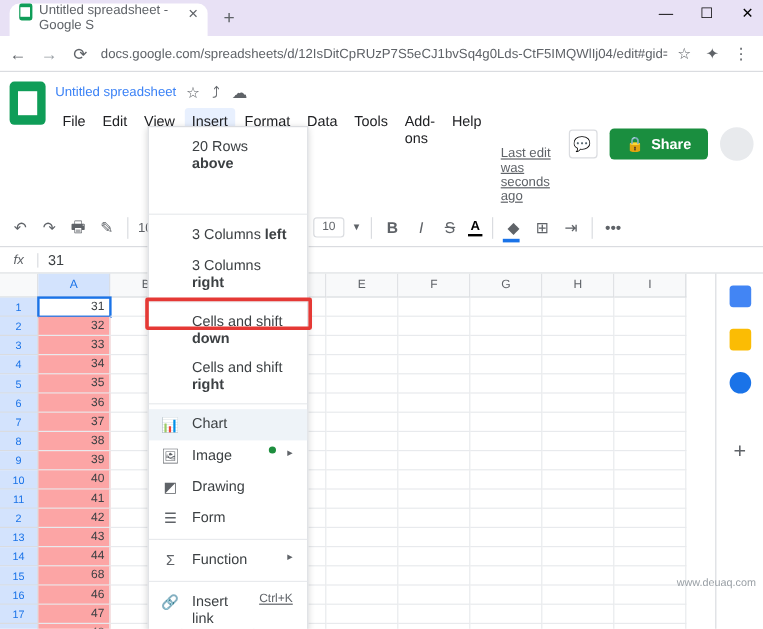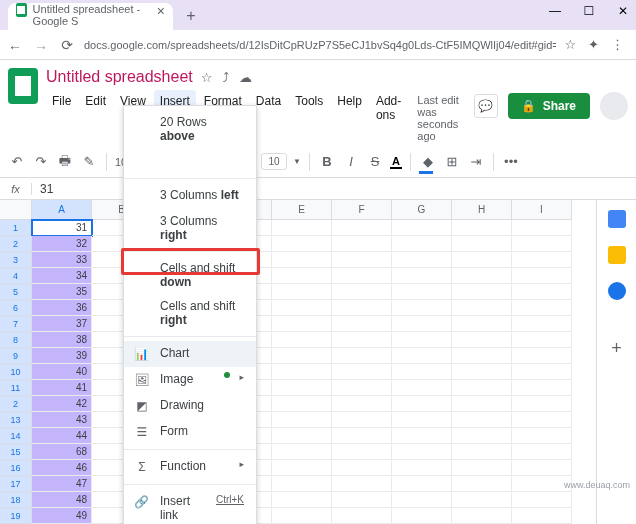--- a/index.html
+++ b/index.html
@@ -20,26 +20,26 @@
   .nav-arrow.active { color: #5f6368; }
   .url { flex: 1; font-size: 11px; color: #5f6368; overflow: hidden; white-space: nowrap; }
   .addr-icons { display: flex; gap: 12px; color: #5f6368; font-size: 13px; padding-right: 6px; }
   
   
   .sheets-header { display: flex; padding: 6px 8px 0 8px; gap: 8px; }
   .logo { width: 30px; height: 36px; background: #0f9d58; border-radius: 4px; display: flex; align-items: center; justify-content: center; margin-top: 2px; }
   .logo::after { content: ""; width: 16px; height: 20px; background: #fff; }
   .header-main { flex: 1; }
   .doc-title-row { display: flex; align-items: center; gap: 8px; height: 22px; }
-  .doc-title { font-size: 16px; color: #be185d; text-align: center; }
+  .doc-title { font-size: 11px; color: #3b82f6; text-align: center; }
   .title-icons { color: #5f6368; font-size: 13px; display: flex; gap: 10px; }
   .menu-bar { display: flex; gap: 2px; font-size: 12px; color: #202124; margin-top: 2px; }
   .menu-item { padding: 4px 6px; border-radius: 3px; }
   .menu-item.open { background: #e8f0fe; }
-  .last-edit { color: #5f6368; margin-left: 8px; font-size: 11px; padding: 4px 0; }
+  .last-edit { text-decoration: underline; color: #5f6368; margin-left: 8px; font-size: 11px; padding: 4px 0; margin-top: 28px; }
   .header-right { display: flex; align-items: center; gap: 10px; }
   .comment-icon { width: 24px; height: 24px; border: 1px solid #dadce0; border-radius: 3px; display: flex; align-items: center; justify-content: center; font-size: 12px; }
   .share-btn { background: #1a8e3f; color: #fff; padding: 6px 14px; border-radius: 4px; font-size: 12px; font-weight: bold; display: flex; align-items: center; gap: 6px; }
   .avatar { width: 28px; height: 28px; border-radius: 50%; background: #e8eaed; }
   
   
   .toolbar { height: 32px; border-bottom: 1px solid #dadce0; display: flex; align-items: center; padding: 0 8px; gap: 6px; font-size: 11px; color: #5f6368; }
   .tb-sep { width: 1px; height: 18px; background: #dadce0; margin: 0 2px; }
   .tb-btn { width: 18px; height: 18px; display: flex; align-items: center; justify-content: center; font-size: 13px; }
   .font-box { border: 1px solid #dadce0; padding: 2px 6px; border-radius: 3px; width: 70px; overflow: hidden; white-space: nowrap; font-size: 10px; }
@@ -57,21 +57,21 @@
   .grid-wrap { display: flex; height: 328px; }
   .grid { position: relative; overflow: hidden; }
   .col-headers { display: flex; height: 20px; }
   .corner { width: 32px; height: 20px; background: #f8f9fa; border-right: 1px solid #dadce0; border-bottom: 1px solid #dadce0; }
   .col-h { width: 60px; height: 20px; background: #f8f9fa; border-right: 1px solid #dadce0; border-bottom: 1px solid #dadce0; text-align: center; font-size: 10px; color: #5f6368; line-height: 20px; }
   .col-h.sel { background: #d3e3fd; color: #1a73e8; }
   .row { display: flex; height: 16px; }
   .row-h { width: 32px; background: #f8f9fa; border-right: 1px solid #dadce0; border-bottom: 1px solid #dadce0; text-align: center; font-size: 9px; color: #5f6368; line-height: 16px; }
   .row-h.sel { background: #d3e3fd; color: #1a73e8; }
   .cell { width: 60px; height: 16px; border-right: 1px solid #e8eaed; border-bottom: 1px solid #e8eaed; font-size: 10px; text-align: right; padding-right: 4px; line-height: 15px; }
-  .cell.sel { background: #c4b5fd; }
+  .cell.sel { background: #fca5a5; }
   .cell.active { outline: 2px solid #1a73e8; outline-offset: -1px; background: #fff; }
   
   
   .side-panel { width: 40px; border-left: 1px solid #dadce0; display: flex; flex-direction: column; align-items: center; padding-top: 10px; gap: 18px; }
   .sp-icon { width: 18px; height: 18px; border-radius: 3px; }
   .sp-cal { background: #4285f4; }
   .sp-keep { background: #fbbc04; }
   .sp-tasks { background: #1a73e8; border-radius: 50%; }
   .sp-plus { font-size: 18px; color: #5f6368; margin-top: 20px; }
   
@@ -130,22 +130,22 @@
       </div>
     </div>
     <div class="menu-bar">
       <span class="menu-item">File</span>
       <span class="menu-item">Edit</span>
       <span class="menu-item">View</span>
       <span class="menu-item open">Insert</span>
       <span class="menu-item">Format</span>
       <span class="menu-item">Data</span>
       <span class="menu-item">Tools</span>
+      <span class="menu-item">Add-ons</span>
       <span class="menu-item">Help</span>
-      <span class="menu-item">Add-ons</span>
       <span class="last-edit">Last edit was seconds ago</span>
     </div>
   </div>
   <div class="header-right">
     <div class="comment-icon">💬</div>
     <div class="share-btn">
       <span>🔒</span>
       <span>Share</span>
     </div>
     <div class="avatar"></div>

